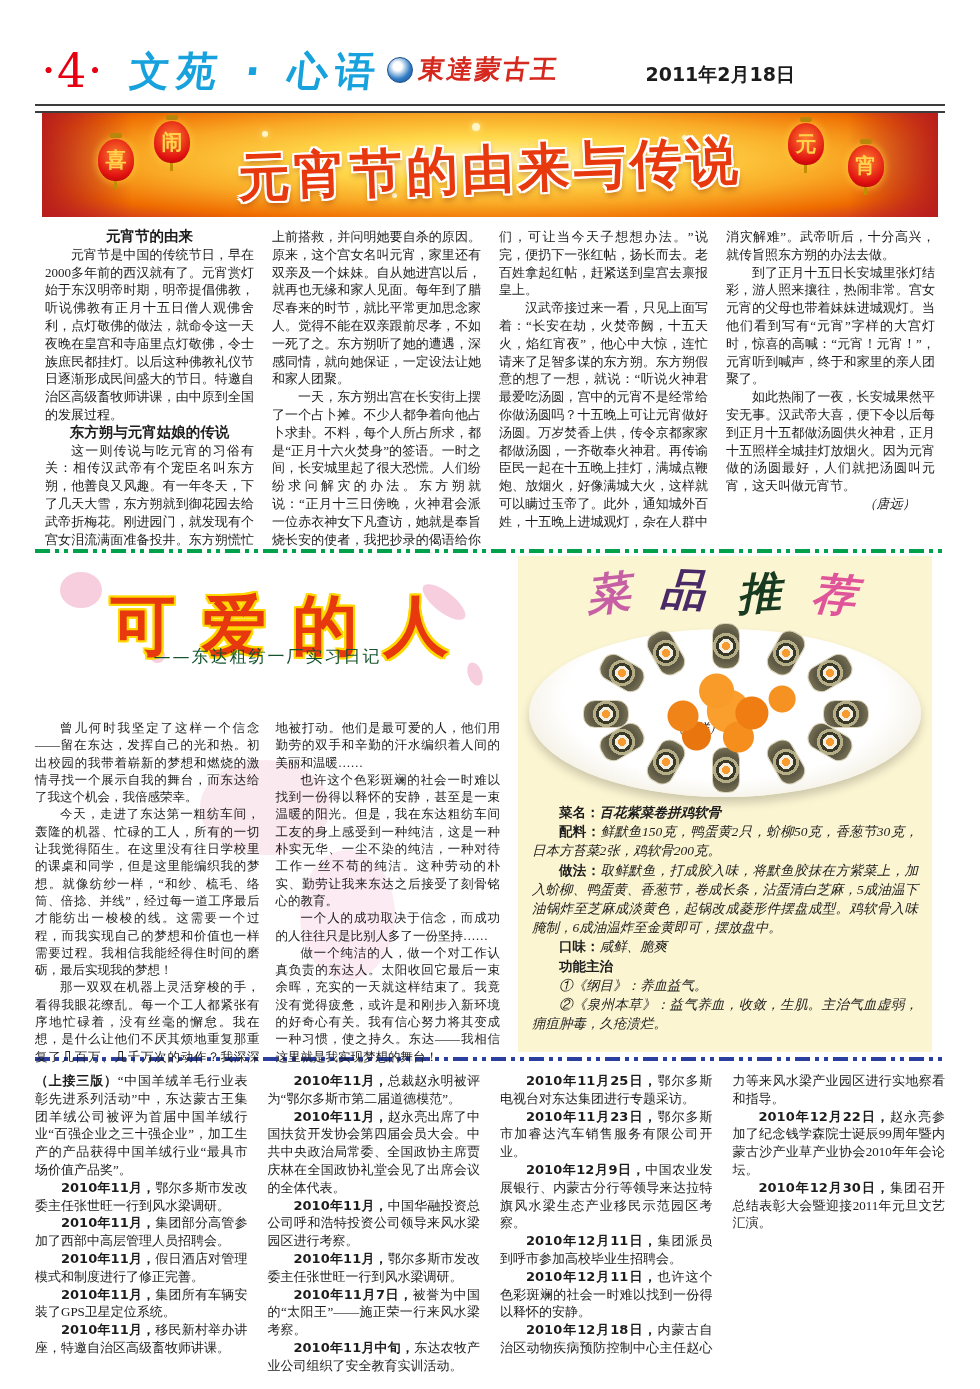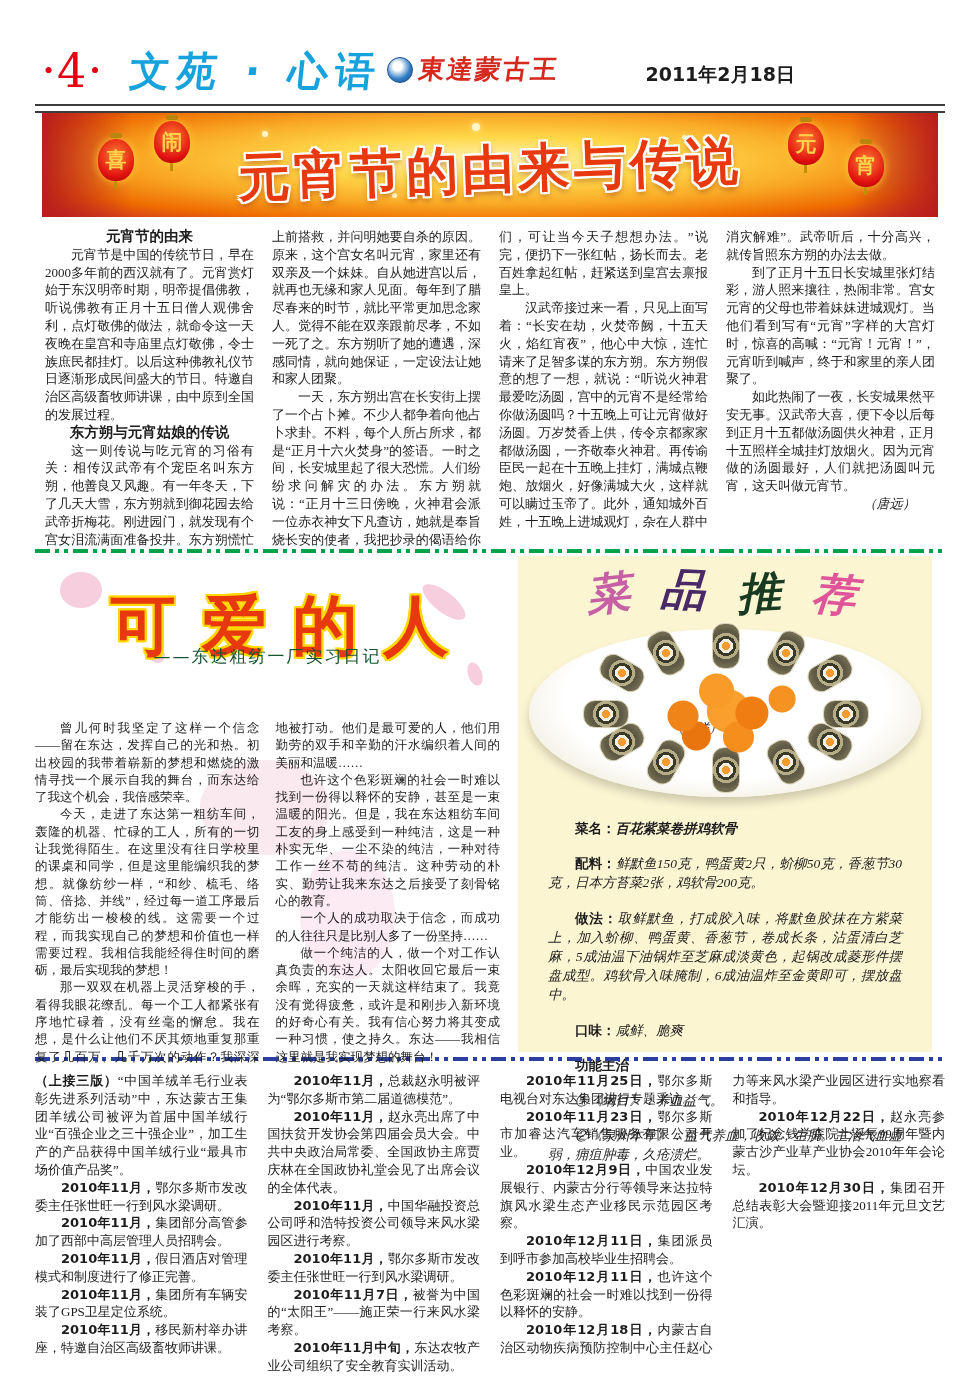--- a/index.html
+++ b/index.html
@@ -91,21 +91,21 @@
   .r11{left:234px;top:10px;transform:rotate(120deg);}.r12{left:278px;top:30px;transform:rotate(150deg);}
   .cluster{position:absolute;left:112px;top:32px;width:168px;height:100px;z-index:3;
         background:radial-gradient(circle at 25% 55%,#f08418 0 15px,rgba(0,0,0,0) 16px),
                    radial-gradient(circle at 45% 30%,#f89b28 0 17px,rgba(0,0,0,0) 18px),
                    radial-gradient(circle at 66% 52%,#ef7d12 0 16px,rgba(0,0,0,0) 17px),
                    radial-gradient(circle at 84% 38%,#f59222 0 13px,rgba(0,0,0,0) 14px),
                    radial-gradient(circle at 33% 75%,#e8750e 0 14px,rgba(0,0,0,0) 15px),
                    radial-gradient(circle at 58% 76%,#f68e1d 0 15px,rgba(0,0,0,0) 16px),
                    radial-gradient(circle at 52% 50%,#fa9e2d 0 21px,rgba(0,0,0,0) 22px);}
   .recipe-text{padding:4px 14px 0;font-size:13.5px;line-height:19.2px;text-align:justify;}
-  .recipe-text p{margin:16px;text-indent:2em;}
+  .recipe-text p{margin:0;text-indent:2em;}
   .recipe-text b{font-family:"DejaVu Sans",sans-serif;font-style:normal;}
   .recipe-text .kai{font-style:italic;}
   
   .news{position:absolute;left:35px;top:1072px;width:910px;height:312px;
         column-count:4;column-gap:20px;column-fill:auto;
         font-size:13px;line-height:17.8px;text-align:justify;}
   .news p{margin:0;text-indent:2em;}
   .news p.noindent{text-indent:0;}
   .news b{font-family:"DejaVu Sans",sans-serif;}
 </style>

